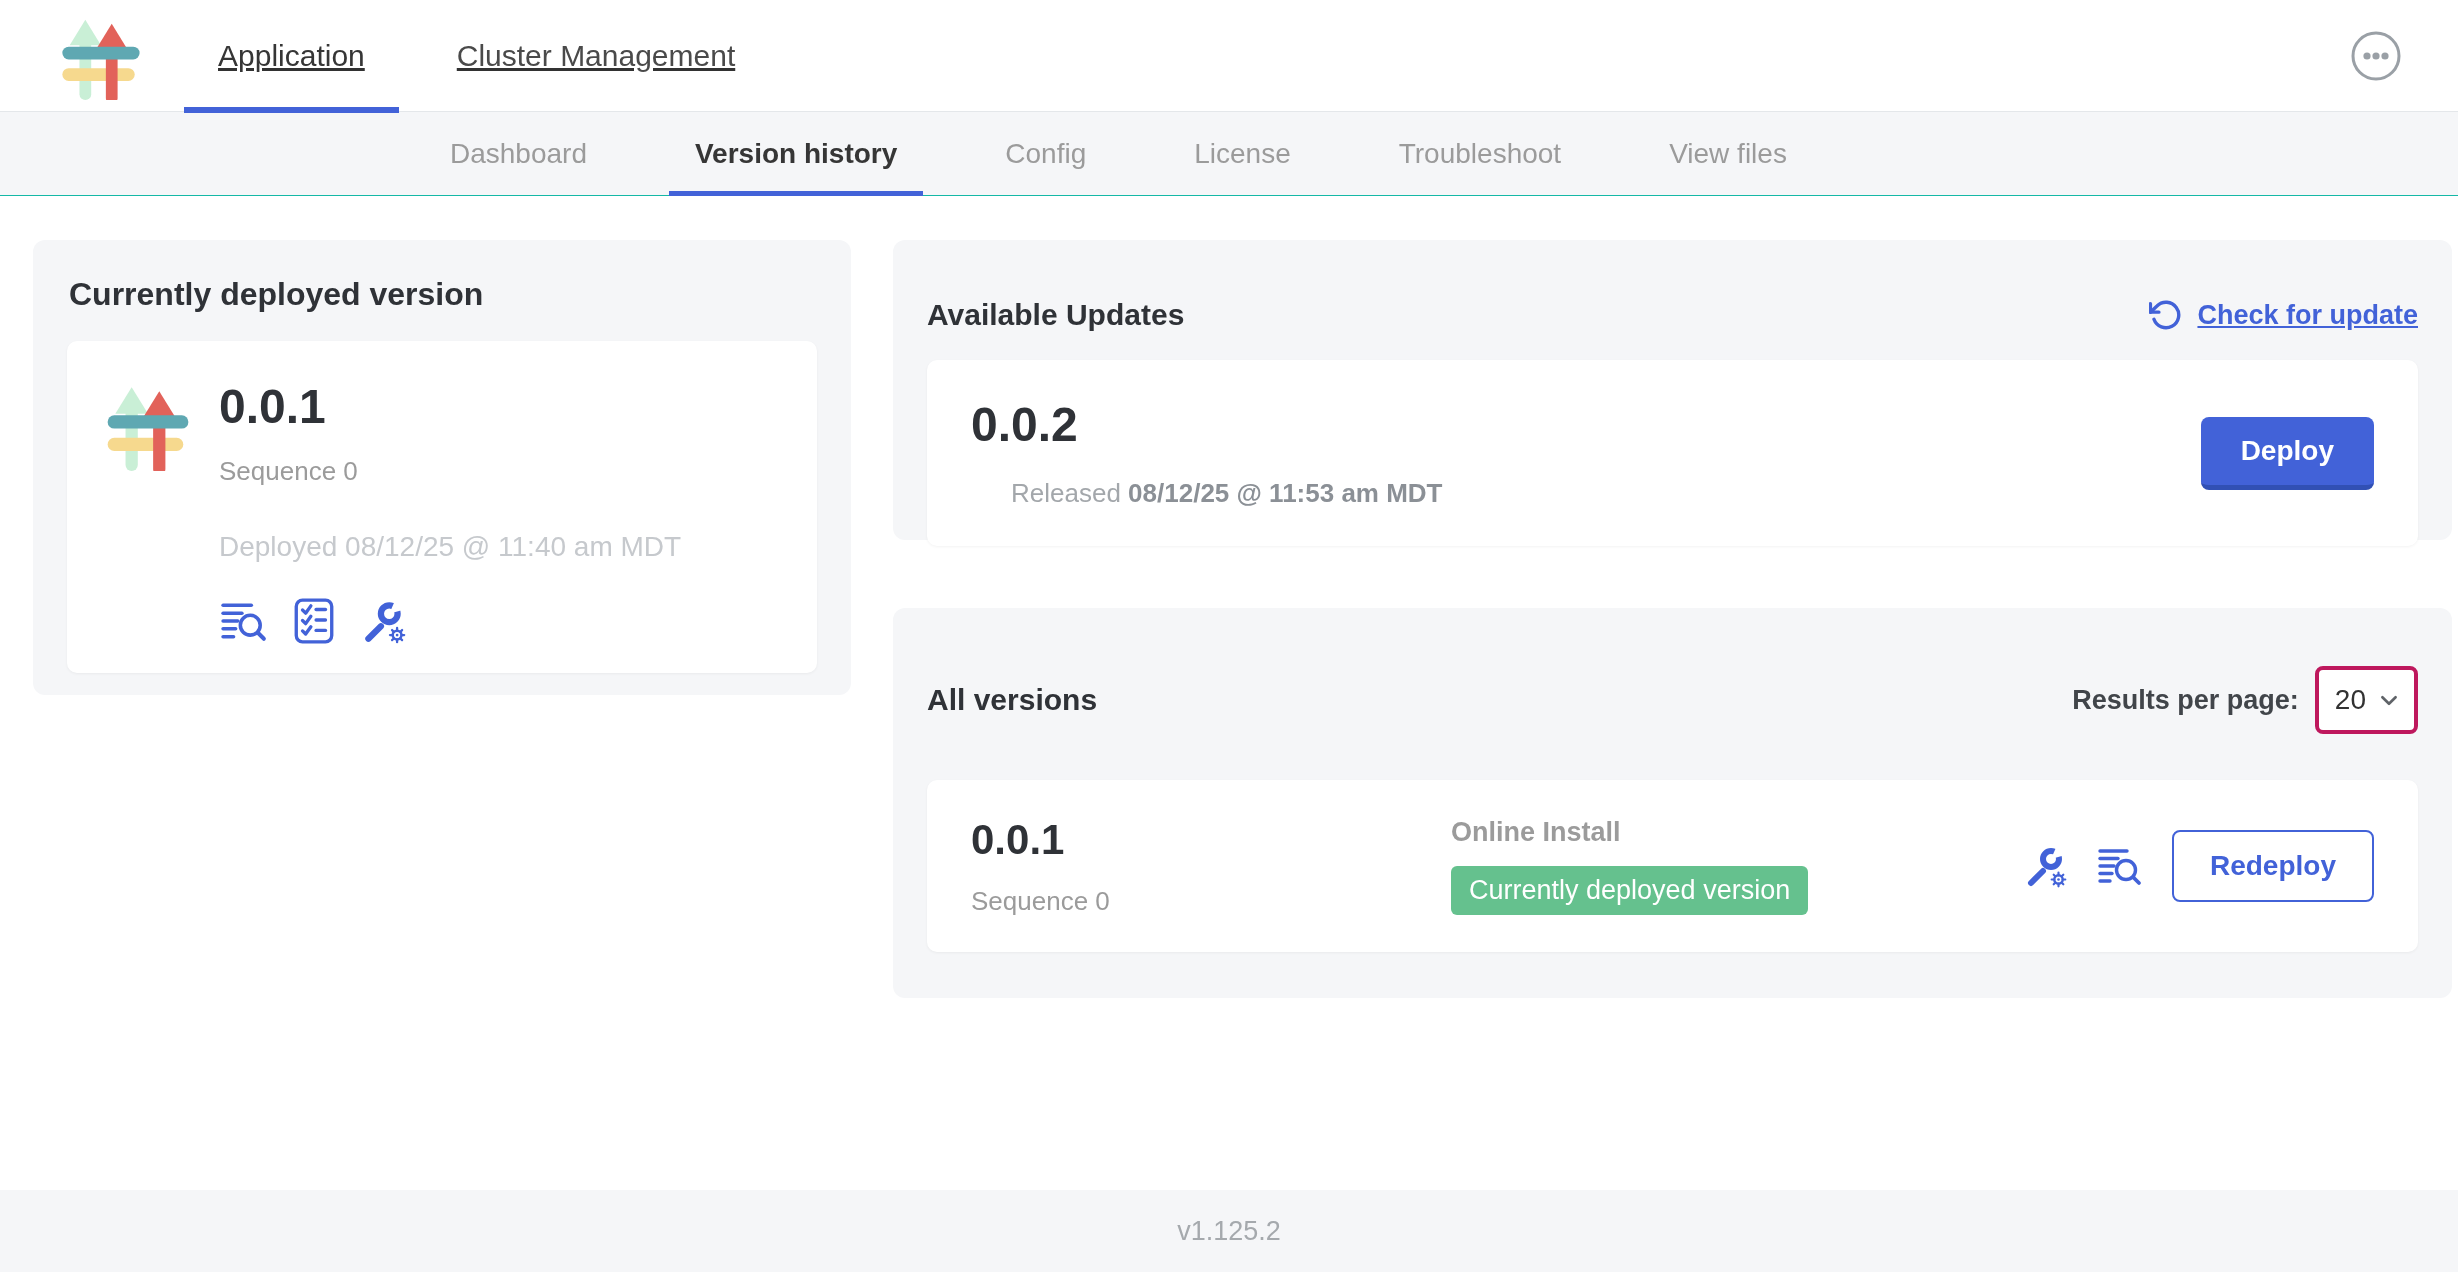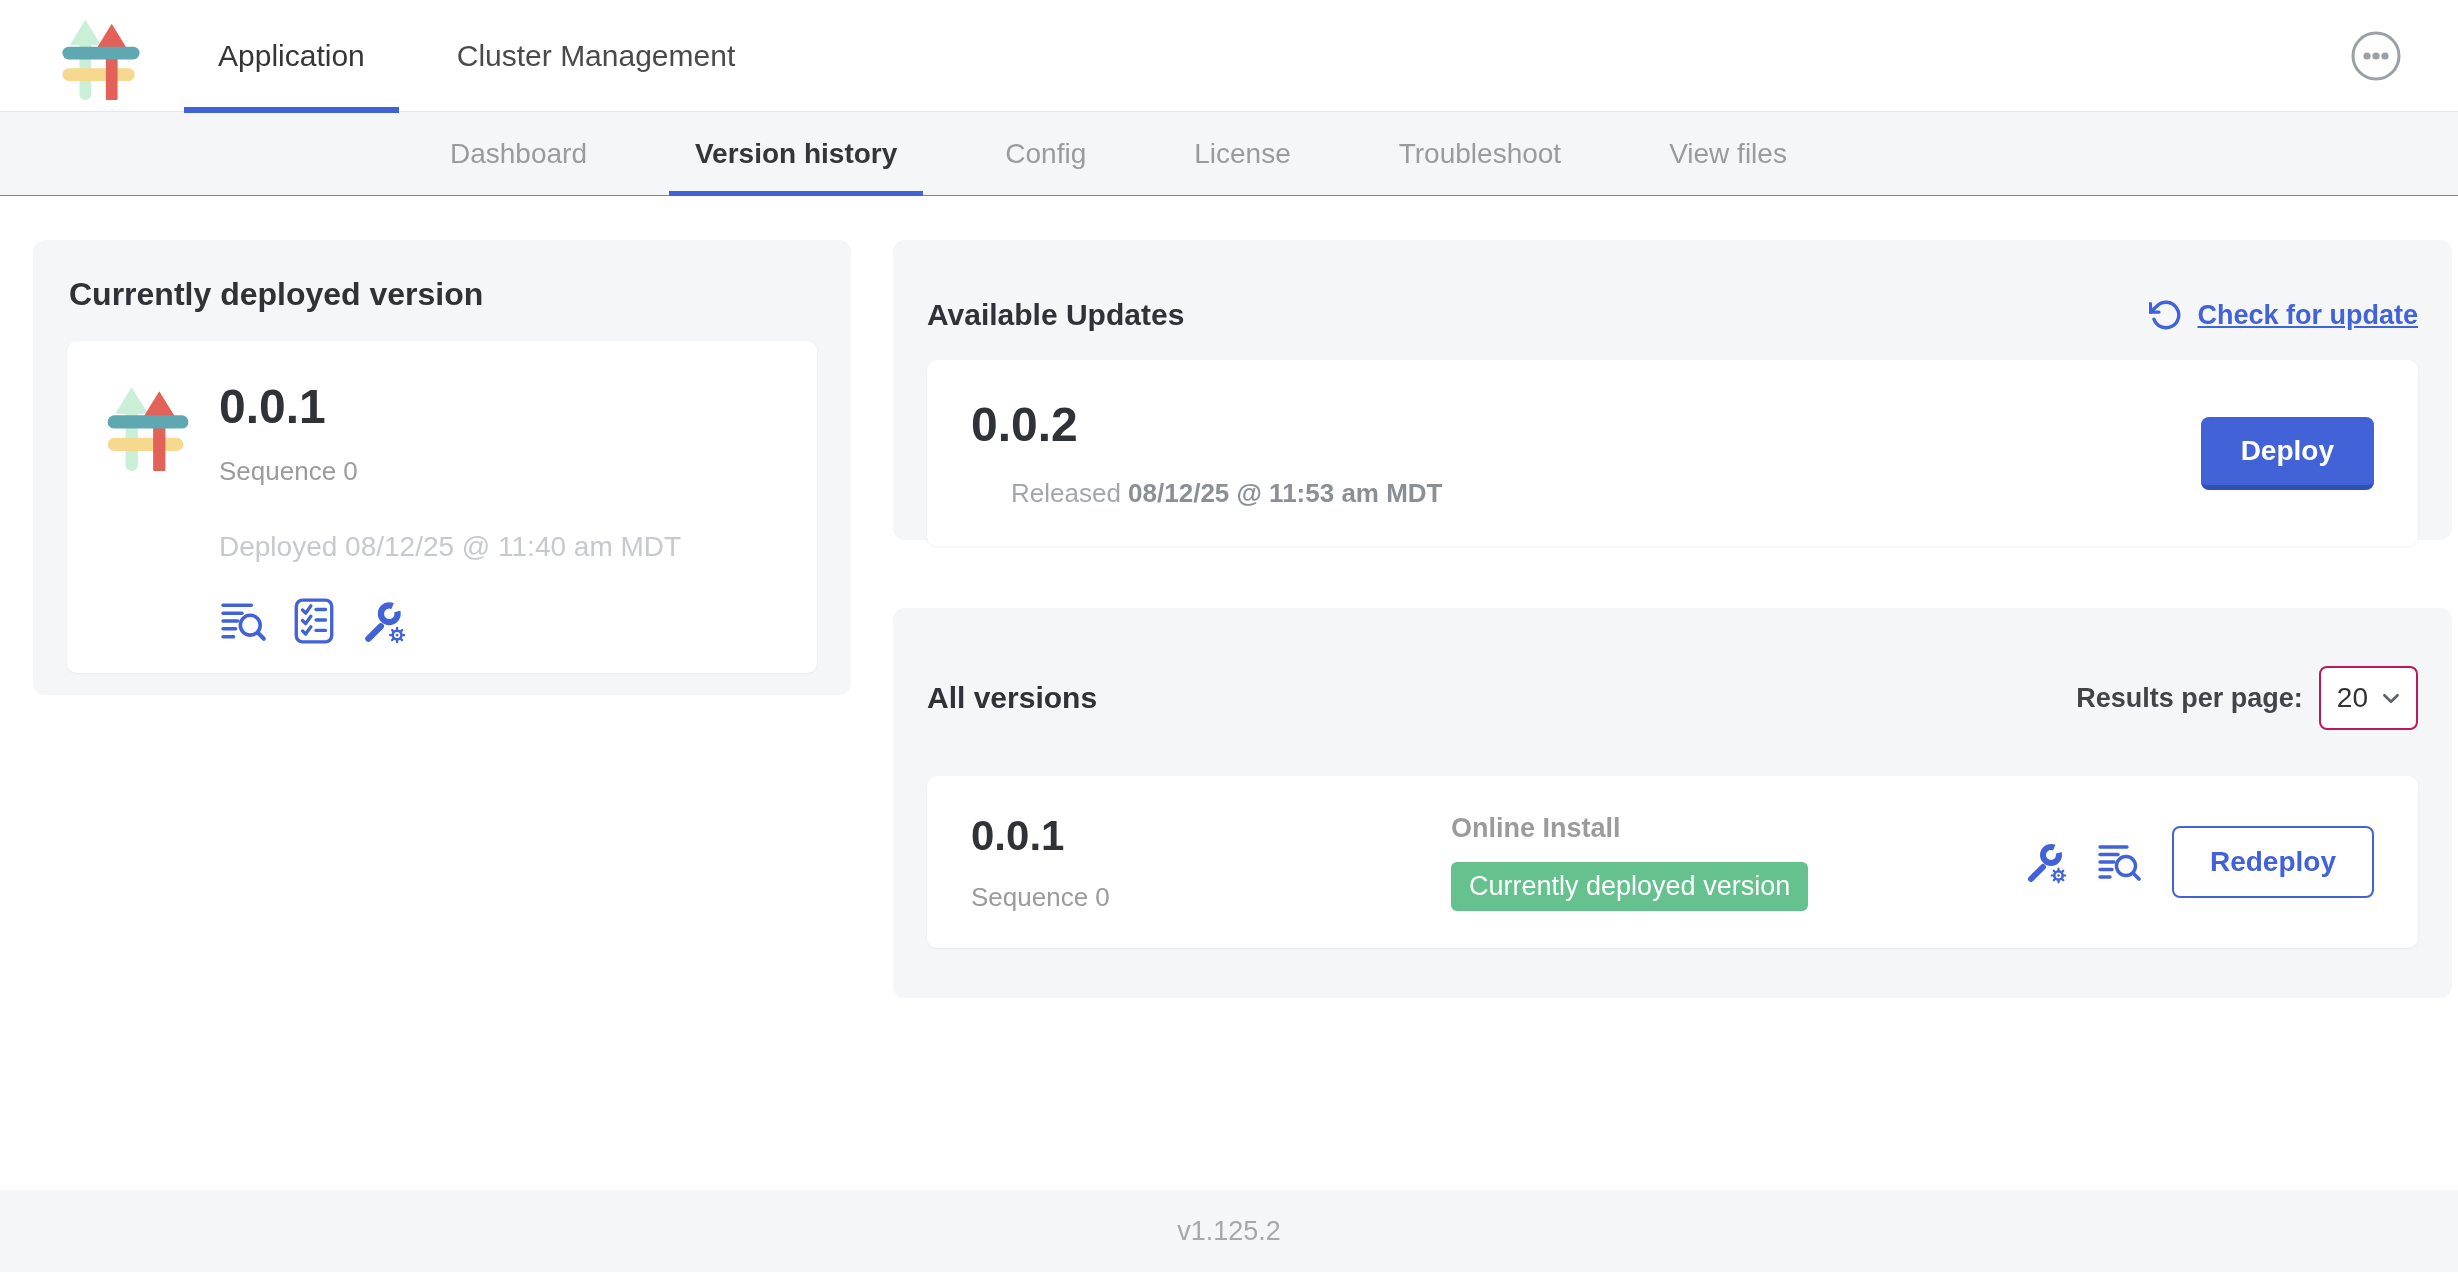--- a/index.html
+++ b/index.html
@@ -11,20 +11,21 @@
   }
 
   
   .topnav {
     height: 112px;
     background: #fff;
     border-bottom: 1px solid #e4e7ea;
     display: flex;
     align-items: center;
     position: relative;
+    text-decoration: underline;
   }
   .logo-wrap { margin: 0 28px 0 56px; display: flex; align-items: center; }
   .top-tab {
     position: relative;
     height: 112px;
     display: flex;
     align-items: center;
     padding: 0 46px;
     font-size: 30px;
     color: #4a4a4a;
@@ -131,21 +132,21 @@
 
   
   #versions-card { left: 893px; top: 412px; width: 1559px; height: 390px; }
   .rpp-group { display: flex; align-items: center; gap: 16px; }
   .rpp-label { font-size: 27px; font-weight: 600; color: #41454a; }
   .rpp-select {
     display: inline-flex;
     align-items: center;
     gap: 14px;
     background: #fff;
-    border: 2px solid #be185d;
+    border: 4px solid #be185d;
     border-radius: 8px;
     padding: 14px 16px;
     font-size: 28px;
     color: #323232;
     cursor: pointer;
   }
   #versions-card .inner-card {
     margin-top: 46px;
     padding: 40px 44px;
     height: 172px;

